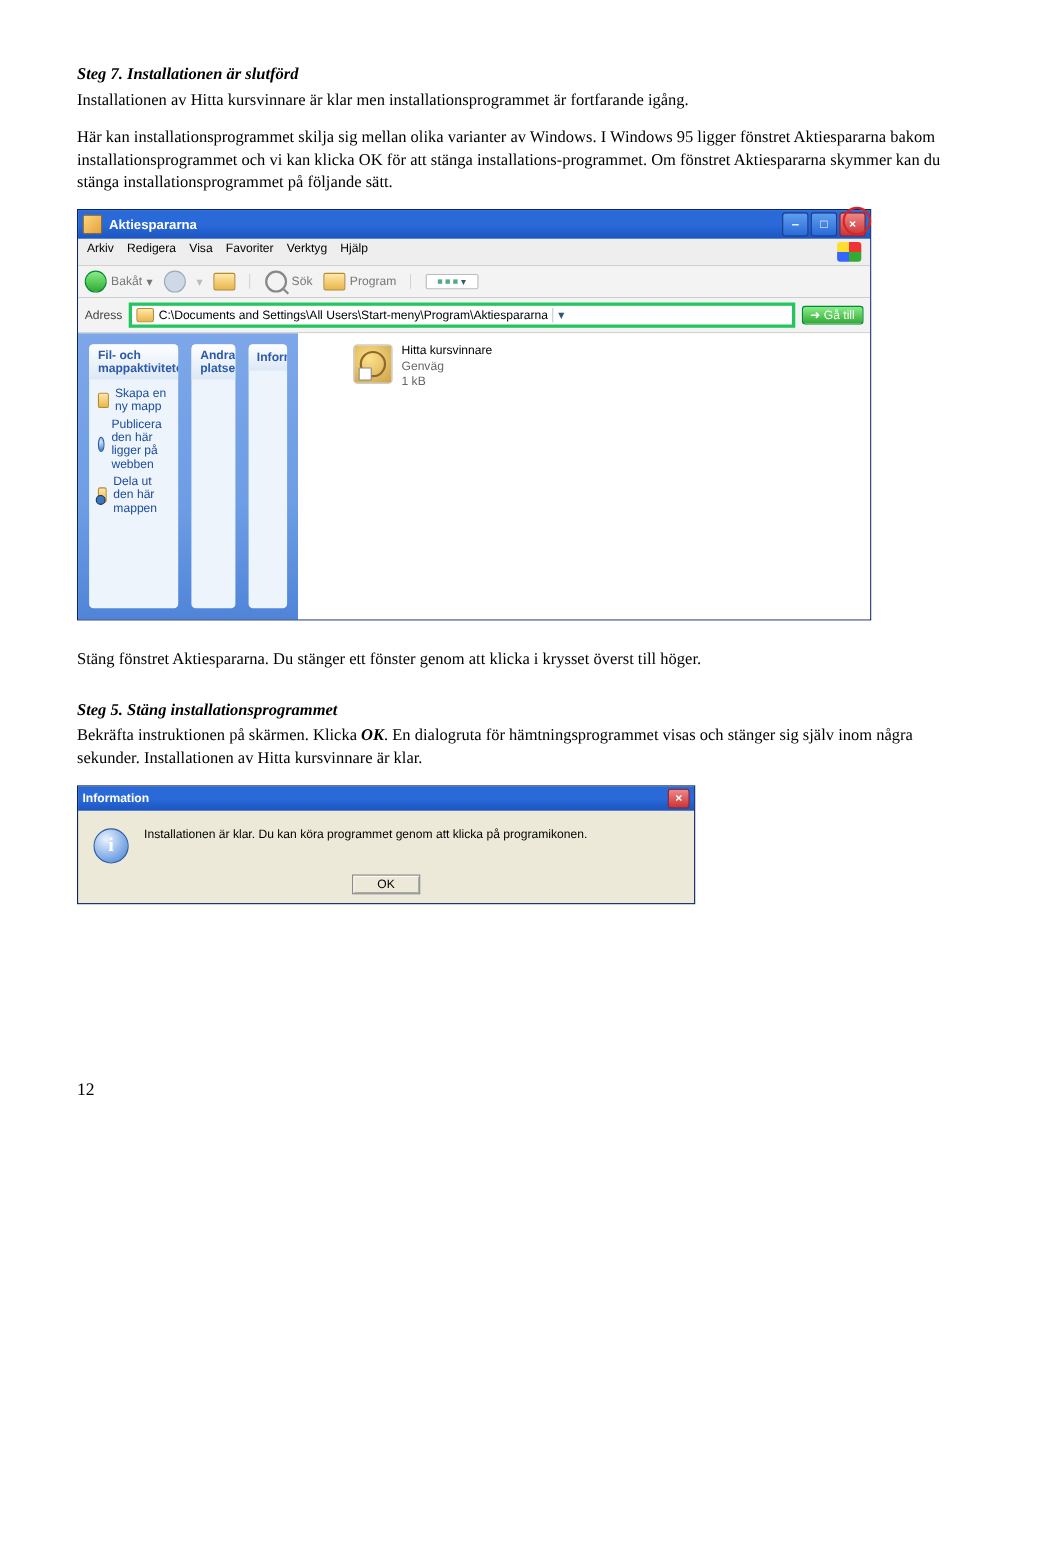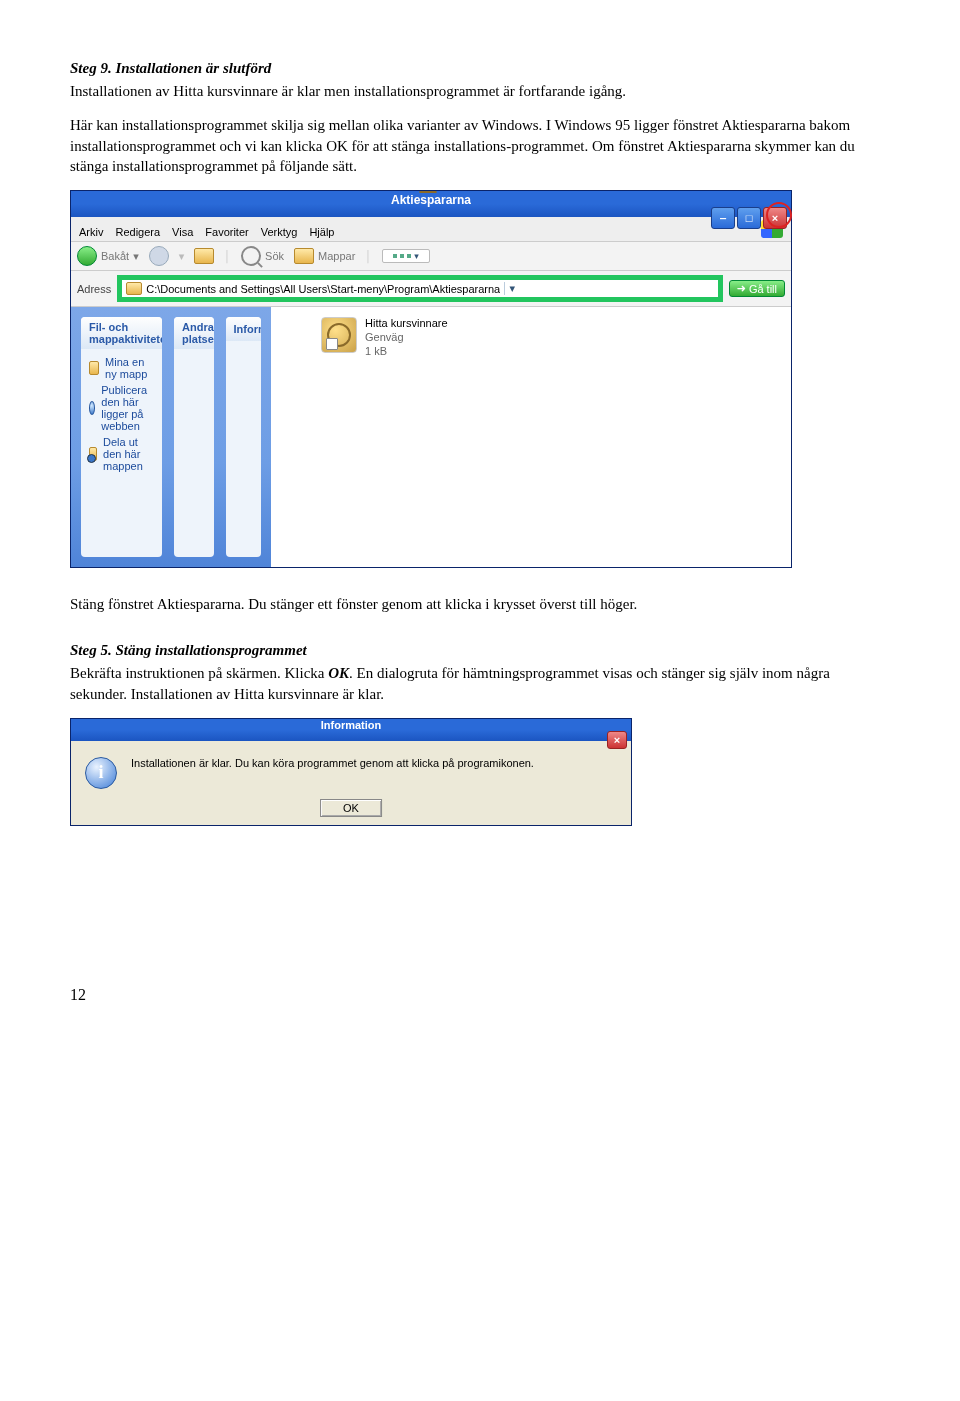--- a/index.html
+++ b/index.html
@@ -36,21 +36,20 @@
     box-shadow: 0 0 0 1px #bcd2ee inset;
   }
   .titlebar {
     height: 26px;
     background: linear-gradient(to bottom, #2a6ad8 0%, #2a6ad8 10%, #2a6ad8 50%, #1b55c1 100%);
     display: flex;
     align-items: center;
     padding: 0 4px;
     color: #fff;
     position: relative;
-    flex-direction: column;
   }
   .titlebar .title-ico {
     width: 16px; height: 16px;
     background: linear-gradient(135deg,#ffd57a,#e2a23f);
     border: 1px solid #8a6a2a;
     border-radius: 2px;
     margin-right: 6px;
   }
   .titlebar .title-text { font-weight: bold; font-size: 12px; }
   .title-buttons { margin-left: auto; display:flex; gap:2px;}
@@ -70,21 +69,21 @@
     border:2px solid #d22;
     border-radius:50%;
     background:transparent;
   }
   .menubar {
     background:#eee;
     display:flex;
     gap:12px;
     padding:3px 8px;
     border-bottom:1px solid #ccc;
-    align-items:flex-end;
+    align-items:flex-start;
   }
   .menubar .menu-item { cursor:default; }
   .menubar .xp-logo {
     width:22px;height:18px;margin-left:auto;
     background: conic-gradient(#e33 0 25%, #3a3 0 50%, #36f 0 75%, #fd3 0 100%);
     border-radius:3px;
   }
   .toolbar {
     background:#f3f3f3;
     border-bottom:1px solid #ccc;
@@ -108,21 +107,21 @@
     border-bottom:1px solid #ccc;
     padding:4px 6px;
     display:flex;
     align-items:center;
     gap:6px;
   }
   .addr-label{color:#444;}
   .addr-input {
     flex:1;
     background:#fff;
-    border:5px solid #22c55e;
+    border:3px solid #22c55e;
     padding:2px 4px;
     display:flex;
     align-items:center;
     gap:4px;
   }
   .addr-input .ico-folder{width:14px;height:11px;}
   .addr-dd{width:14px;text-align:center;color:#357;border-left:1px solid #bcd;cursor:default;}
   .go-btn{
     background:linear-gradient(#8e8,#3a3);
     color:#fff;
@@ -219,21 +218,21 @@
   }
 
   .page-no{
     margin-top:160px;
     font-size:16px;
   }
 </style>
 </head>
 <body>
 
-<div class="heading">Steg 9. Installationen är slutförd</div>
+<div class="heading">Steg 7. Installationen är slutförd</div>
 <div class="para">Installationen av Hitta kursvinnare är klar men installationsprogrammet är fortfarande igång.</div>
 <div class="para">Här kan installationsprogrammet skilja sig mellan olika varianter av Windows. I Windows 95 ligger fönstret Aktiespararna bakom installationsprogrammet och vi kan klicka OK för att stänga installations-programmet. Om fönstret Aktiespararna skymmer kan du stänga installationsprogrammet på följande sätt.</div>
 
 <div class="xp-window">
   <div class="titlebar">
     <span class="title-ico"></span>
     <span class="title-text">Aktiespararna</span>
     <div class="title-buttons">
       <div class="title-btn">‒</div>
       <div class="title-btn">□</div>
@@ -262,21 +261,21 @@
     <span class="ico-circle"></span>
     <span style="color:#bbb;">▾</span>
     <span class="ico-folder"></span>
     <span style="color:#ccc;">│</span>
     <div class="tb-btn">
       <span class="ico-search"></span>
       <span>Sök</span>
     </div>
     <div class="tb-btn">
       <span class="ico-folder"></span>
-      <span>Mappar</span>
+      <span>Program</span>
     </div>
     <span style="color:#ccc;">│</span>
     <div class="views-box">
       <span class="sq"></span>
         <span class="sq"></span>
         <span class="sq"></span>
       <span style="color:#357;font-size:9px;">▾</span>
     </div>
   </div>
 
@@ -296,21 +295,21 @@
   <div class="explorer-body">
     <div class="sidebar">
       <div class="panel">
         <div class="panel-hd">
           <span>Fil- och mappaktiviteter</span>
           <span class="chev">˄</span>
         </div>
         <div class="panel-body">
           <div class="p-item">
               <span class="i-mini i-newfolder"></span>
-              <span>Mina en ny mapp</span>
+              <span>Skapa en ny mapp</span>
             </div>
           <div class="p-item">
               <span class="i-mini i-globe"></span>
               <span>Publicera den här ligger på webben</span>
             </div>
           <div class="p-item">
               <span class="i-mini i-share"></span>
               <span>Dela ut den här mappen</span>
             </div>
         </div>

